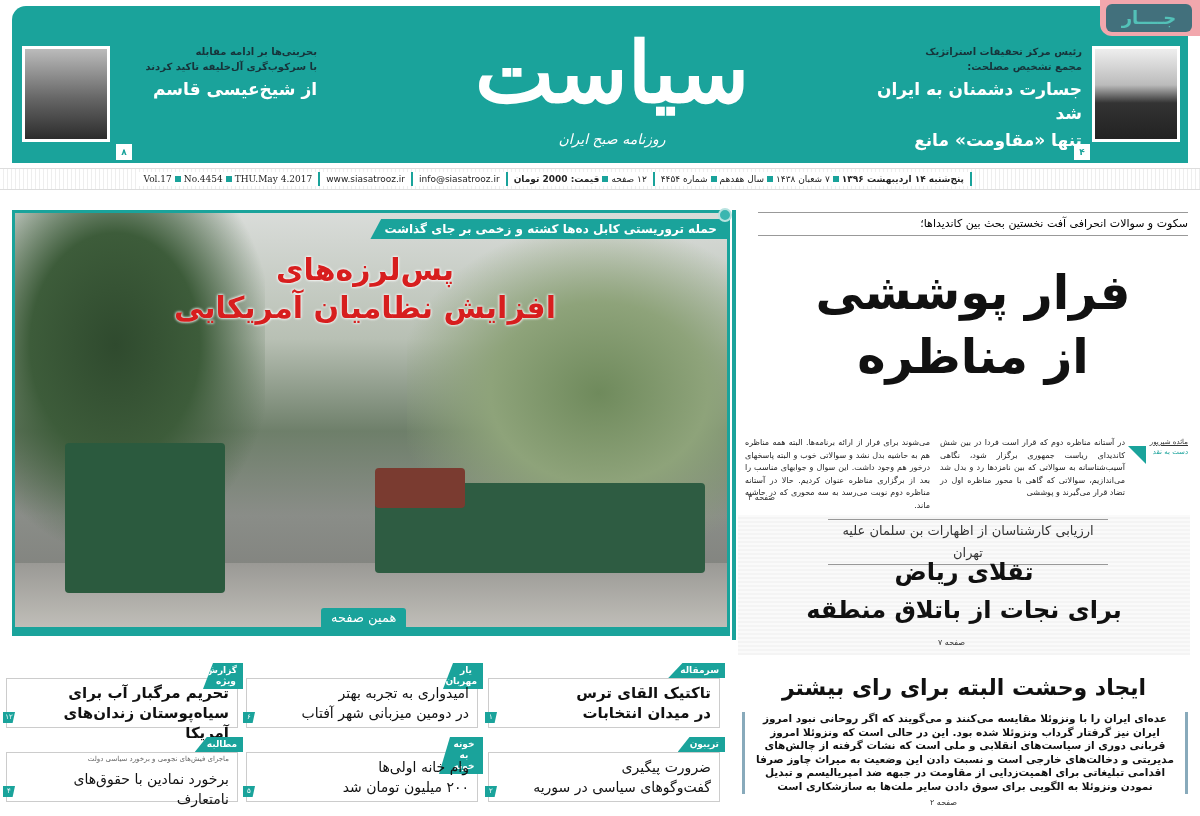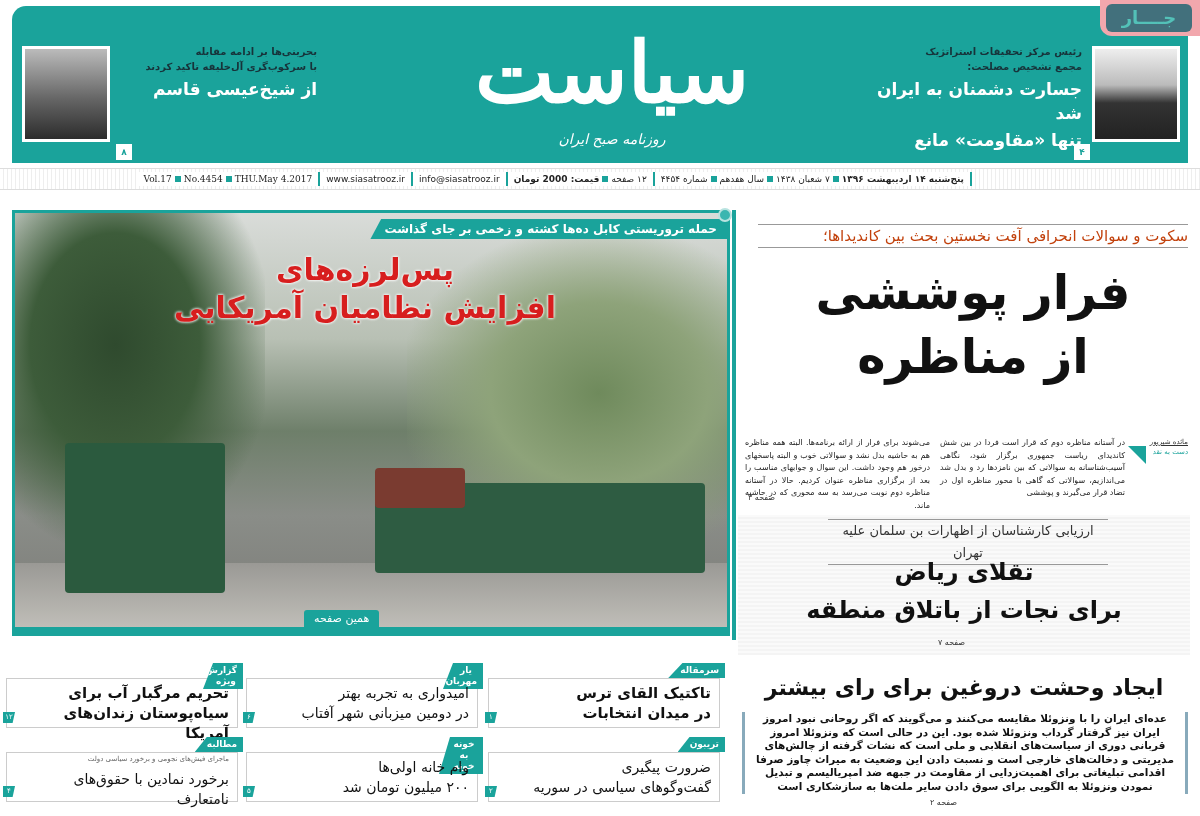--- a/index.html
+++ b/index.html
@@ -18,25 +18,25 @@
   .dateline { position: absolute; left: 0; top: 168px; width: 1200px; height: 22px; border-top: 1px solid #ddd; border-bottom: 1px solid #ddd; display: flex; flex-direction: row; align-items: center; font-size: 9px; color: #222; background: repeating-linear-gradient(90deg, #fff 0, #fff 3px, #eee 3px, #eee 4px); }
   .dateline .seg { background: #fff; padding: 0 6px; border-right: 2px solid #1aa39b; white-space: nowrap; line-height: 14px; }
   .dateline .sq { display: inline-block; width: 6px; height: 6px; background: #1aa39b; margin: 0 3px; }
   .photo { position: absolute; left: 12px; top: 210px; width: 718px; height: 426px; border: 3px solid #1aa39b; overflow: hidden; background: linear-gradient(180deg, #d9dcd9 0%, #b8c0b4 30%, #6e7f6a 52%, #8a8d88 72%, #7a7a76 100%); }
   .photo .trees-l { position: absolute; left: 0; top: 0; width: 250px; height: 330px; background: radial-gradient(ellipse at 40% 40%, #2f4a2e 0%, #3d5c3a 40%, rgba(80,100,80,0) 75%); }
   .photo .trees-r { position: absolute; right: 0; top: 20px; width: 320px; height: 320px; background: radial-gradient(ellipse at 60% 50%, #6f8a5c 0%, #8ea37a 40%, rgba(150,160,140,0) 75%); }
   .truck { position: absolute; background: #2b5a3e; border-radius: 4px; }
   .road { position: absolute; left: 0; bottom: 0; width: 100%; height: 70px; background: linear-gradient(180deg, #9a9995 0%, #c3c1bb 100%); }
   .photo-kicker { position: absolute; right: 0; top: 6px; background: #1aa39b; color: #fff; font-size: 12px; font-weight: bold; padding: 3px 10px 3px 14px; clip-path: polygon(3% 0, 100% 0, 100% 100%, 0 100%); }
   .photo-headline { position: absolute; left: 150px; top: 38px; width: 400px; text-align: center; color: #d71e1e; font-size: 30px; font-weight: bold; line-height: 38px; text-shadow: 0 0 3px #fff, 0 0 3px #fff; }
-  .photo-tag { position: absolute; left: 289px; bottom: 6px; background: #1aa39b; color: #fff; font-size: 11px; padding: 2px 10px; border-radius: 3px 3px 0 0; }
+  .photo-tag { position: absolute; left: 306px; bottom: 6px; background: #1aa39b; color: #fff; font-size: 13px; padding: 2px 10px; border-radius: 3px 3px 0 0; }
   .photo-bar { position: absolute; left: 0; bottom: 0; width: 100%; height: 6px; background: #1aa39b; }
   .vline { position: absolute; left: 732px; top: 210px; width: 4px; height: 430px; background: #1aa39b; }
   .afp-icon { position: absolute; left: 718px; top: 208px; width: 14px; height: 14px; border-radius: 50%; background: #3bb6b0; border: 2px solid #b8e3e0; }
-  .main-kicker { position: absolute; left: 758px; top: 224px; width: 430px; text-align: right; font-size: 15px; color: #c2410c; border-top: 1px solid #999; border-bottom: 1px solid #999; line-height: 22px; }
+  .main-kicker { position: absolute; left: 758px; top: 212px; width: 430px; text-align: right; font-size: 11px; color: #000000; border-top: 1px solid #999; border-bottom: 1px solid #999; line-height: 22px; }
   .main-headline { position: absolute; left: 758px; top: 260px; width: 430px; text-align: center; font-size: 48px; font-weight: bold; color: #111; line-height: 64px; }
   .col-text { position: absolute; font-size: 8px; line-height: 12.5px; color: #222; text-align: justify; }
   .author-tag { position: absolute; left: 1128px; top: 438px; width: 60px; font-size: 7px; color: #1aa39b; }
   .author-tag .tri { width: 0; height: 0; border-top: 18px solid #1aa39b; border-left: 18px solid transparent; position: absolute; left: 0; top: 8px; }
   .ref { font-size: 8px; color: #333; }
   .story2 { position: absolute; left: 738px; top: 515px; width: 452px; height: 140px; background: repeating-linear-gradient(0deg, #f4f4f4 0, #f4f4f4 2px, #fafafa 2px, #fafafa 4px); }
   .story2 .kicker { position: absolute; left: 90px; top: 4px; width: 280px; text-align: center; font-size: 13px; color: #333; border-top: 1px solid #999; border-bottom: 1px solid #999; line-height: 22px; }
   .story2 .headline { position: absolute; left: 0; top: 38px; width: 452px; text-align: center; font-size: 24px; font-weight: bold; color: #111; line-height: 38px; }
   .story2 .ref { position: absolute; left: 200px; top: 123px; }
   .story3-headline { position: absolute; left: 738px; top: 675px; width: 452px; text-align: center; font-size: 22px; font-weight: bold; color: #111; }
@@ -132,21 +132,21 @@
 
 <div class="story2">
   <div class="kicker">ارزیابی کارشناسان از اظهارات بن سلمان علیه تهران</div>
   <div class="headline">
     <div>تقلای ریاض</div>
     <div>برای نجات از باتلاق منطقه</div>
   </div>
   <div class="ref">صفحه ۷</div>
 </div>
 
-<div class="story3-headline">ایجاد وحشت دروغین برای رای بیشتر</div>
+<div class="story3-headline">ایجاد وحشت البته برای رای بیشتر</div>
 <div class="story3-box">
   <div class="body">عده‌ای ایران را با ونزوئلا مقایسه می‌کنند و می‌گویند که اگر روحانی نبود امروز ایران نیز گرفتار گرداب ونزوئلا شده بود. این در حالی است که ونزوئلا امروز قربانی دوری از سیاست‌های انقلابی و ملی است که نشات گرفته از چالش‌های مدیریتی و دخالت‌های خارجی است و نسبت دادن این وضعیت به میراث چاوز صرفا اقدامی تبلیغاتی برای اهمیت‌زدایی از مقاومت در جبهه ضد امپریالیسم و تبدیل نمودن ونزوئلا به الگویی برای سوق دادن سایر ملت‌ها به سازشکاری است</div>
 </div>
 <div class="ref story3-ref">صفحه ۲</div>
 
 <div class="mini" style="left:488px; top:678px;">
   <div class="label">سرمقاله</div>
   <div class="title bold">
       <div>تاکتیک القای ترس</div>
       <div>در میدان انتخابات</div>

